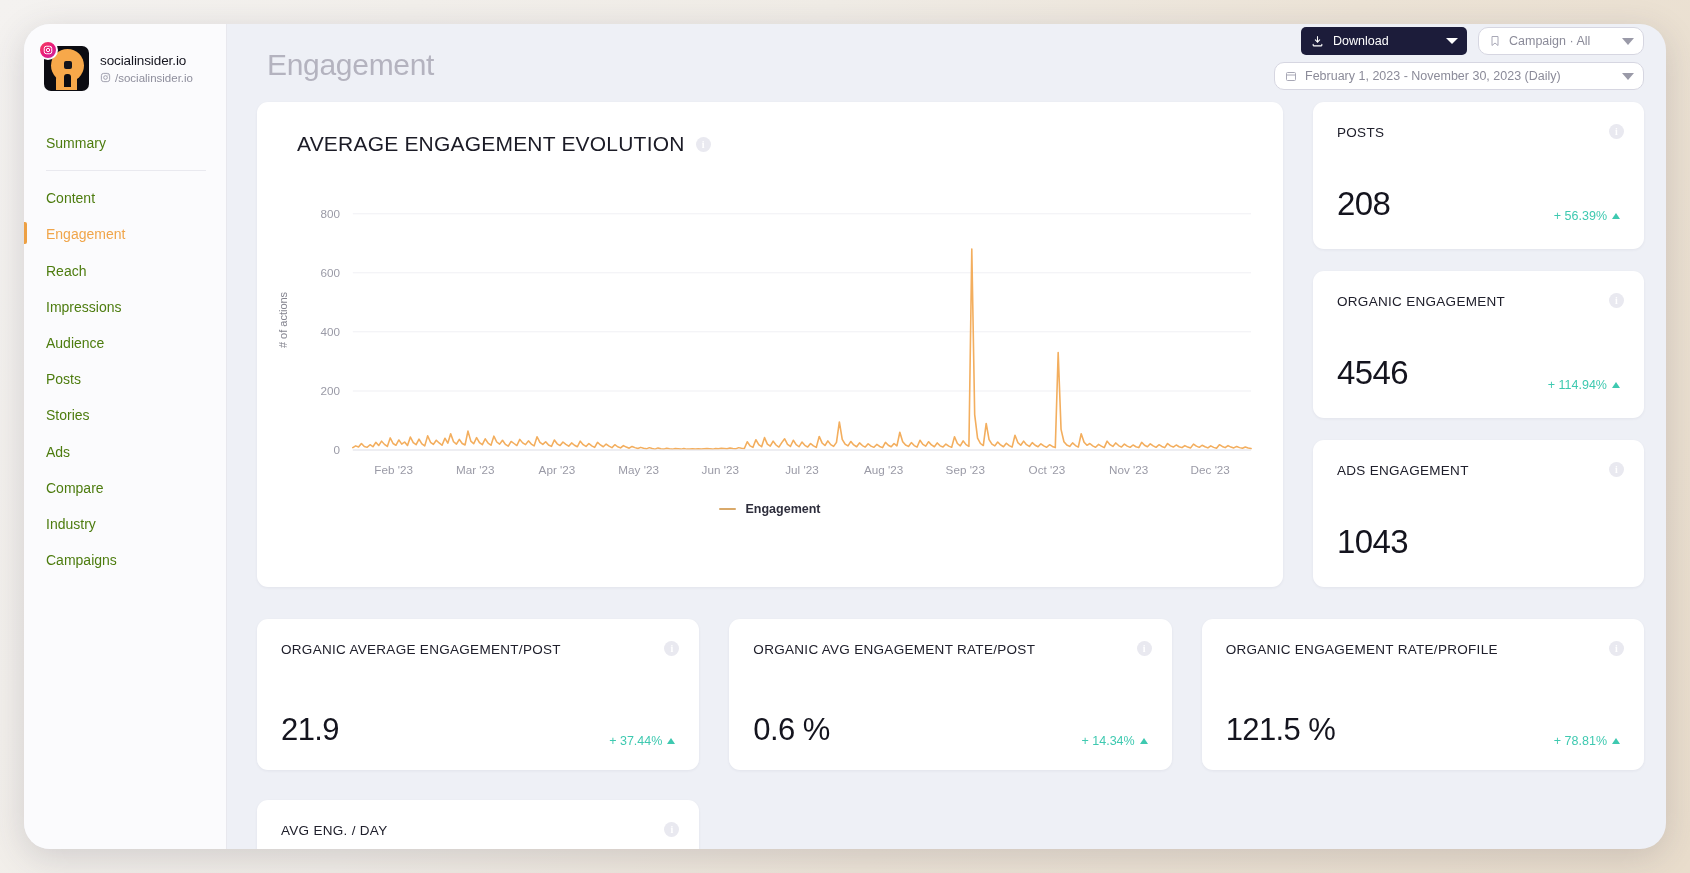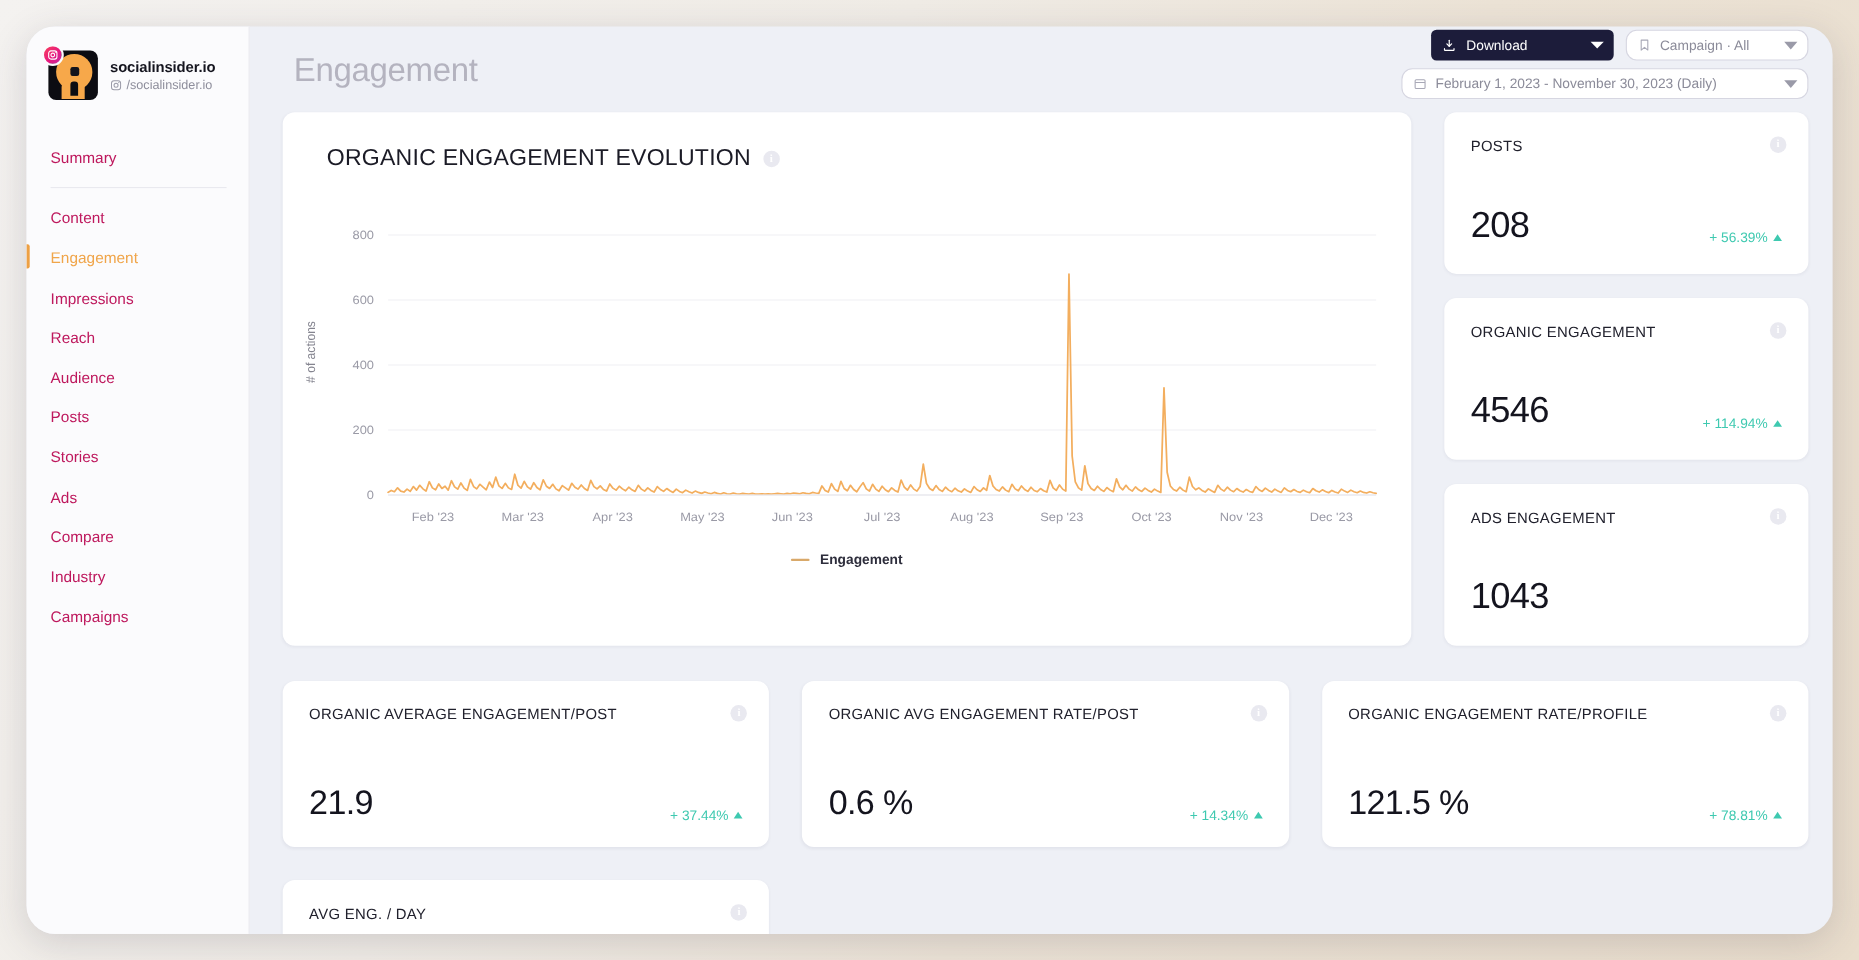--- a/index.html
+++ b/index.html
@@ -94,38 +94,38 @@
     border-radius: 50%;
     background: linear-gradient(135deg,#f9415c 0%,#e6197f 55%,#c32aa3 100%);
     display: flex; align-items: center; justify-content: center;
     border: 2px solid #fbfbfd;
   }
   .ig-badge svg { width: 10px; height: 10px; }
 
   .profile-text { min-width: 0; }
   .profile-name {
     font-size: 13.5px;
-    font-weight: 700;
+    font-weight: 400;
     color: #15151f;
     letter-spacing: -.1px;
     line-height: 1.25;
   }
   .profile-handle {
     display: flex; align-items: center; gap: 4px;
     font-size: 11.5px;
     color: #8e8e9c;
     margin-top: 2px;
   }
   .profile-handle svg { width: 11px; height: 11px; flex: 0 0 11px; }
 
   .nav-item {
     position: relative;
     padding: 9px 0 9px 22px;
     font-size: 14px;
-    color: #be185d;
+    color: #4d7c0f;
     cursor: pointer;
     line-height: 1.3;
   }
   .nav-item.active { color: #f0a54a; }
   .nav-item.active::before {
     content: "";
     position: absolute;
     left: 0; top: 6px;
     width: 3px; height: 22px;
     background: #eda043;
@@ -384,22 +384,22 @@
           <span>/socialinsider.io</span>
         </div>
       </div>
     </div>
 
     <nav id="nav-list">
         <div class="nav-item"><span>Summary</span></div>
         <div class="nav-divider"></div>
         <div class="nav-item"><span>Content</span></div>
         <div class="nav-item active"><span>Engagement</span></div>
+        <div class="nav-item"><span>Reach</span></div>
         <div class="nav-item"><span>Impressions</span></div>
-        <div class="nav-item"><span>Reach</span></div>
         <div class="nav-item"><span>Audience</span></div>
         <div class="nav-item"><span>Posts</span></div>
         <div class="nav-item"><span>Stories</span></div>
         <div class="nav-item"><span>Ads</span></div>
         <div class="nav-item"><span>Compare</span></div>
         <div class="nav-item"><span>Industry</span></div>
         <div class="nav-item"><span>Campaigns</span></div>
       </nav>
   </aside>
 
@@ -439,21 +439,21 @@
             <span class="caret-grey"></span>
           </div>
         </div>
       </div>
     </div>
 
     <div id="content">
 
       <section class="card" id="chart-card">
         <div id="chart-title-row">
-          <span id="chart-title">ORGANIC ENGAGEMENT EVOLUTION</span>
+          <span id="chart-title">AVERAGE ENGAGEMENT EVOLUTION</span>
           <span class="info-dot" id="chart-title-info">i</span>
         </div>
         <div id="plot">
           <svg id="plot-svg" viewBox="0 0 964 310" preserveAspectRatio="none">
               <line x1="90" y1="268" x2="934" y2="268" class="gridline"></line>
               <text x="78" y="272" text-anchor="end" class="axis-text">0</text>
               <line x1="90" y1="208.9090909090909" x2="934" y2="208.9090909090909" class="gridline"></line>
               <text x="78" y="212.9090909090909" text-anchor="end" class="axis-text">200</text>
               <line x1="90" y1="149.8181818181818" x2="934" y2="149.8181818181818" class="gridline"></line>
               <text x="78" y="153.8181818181818" text-anchor="end" class="axis-text">400</text>

